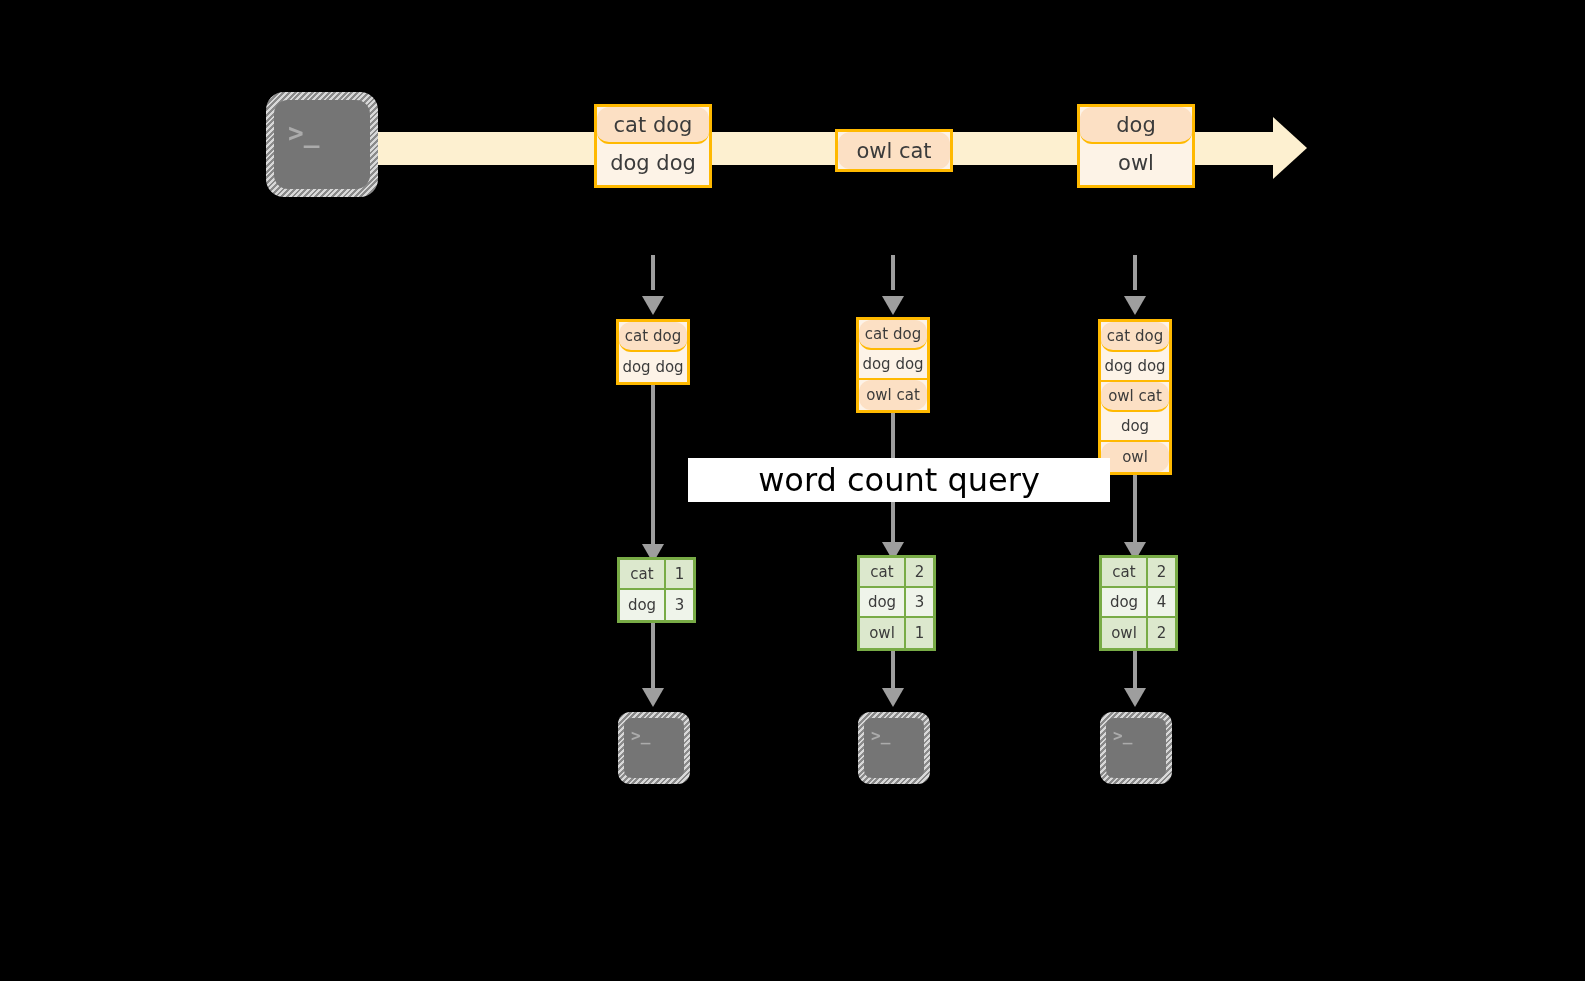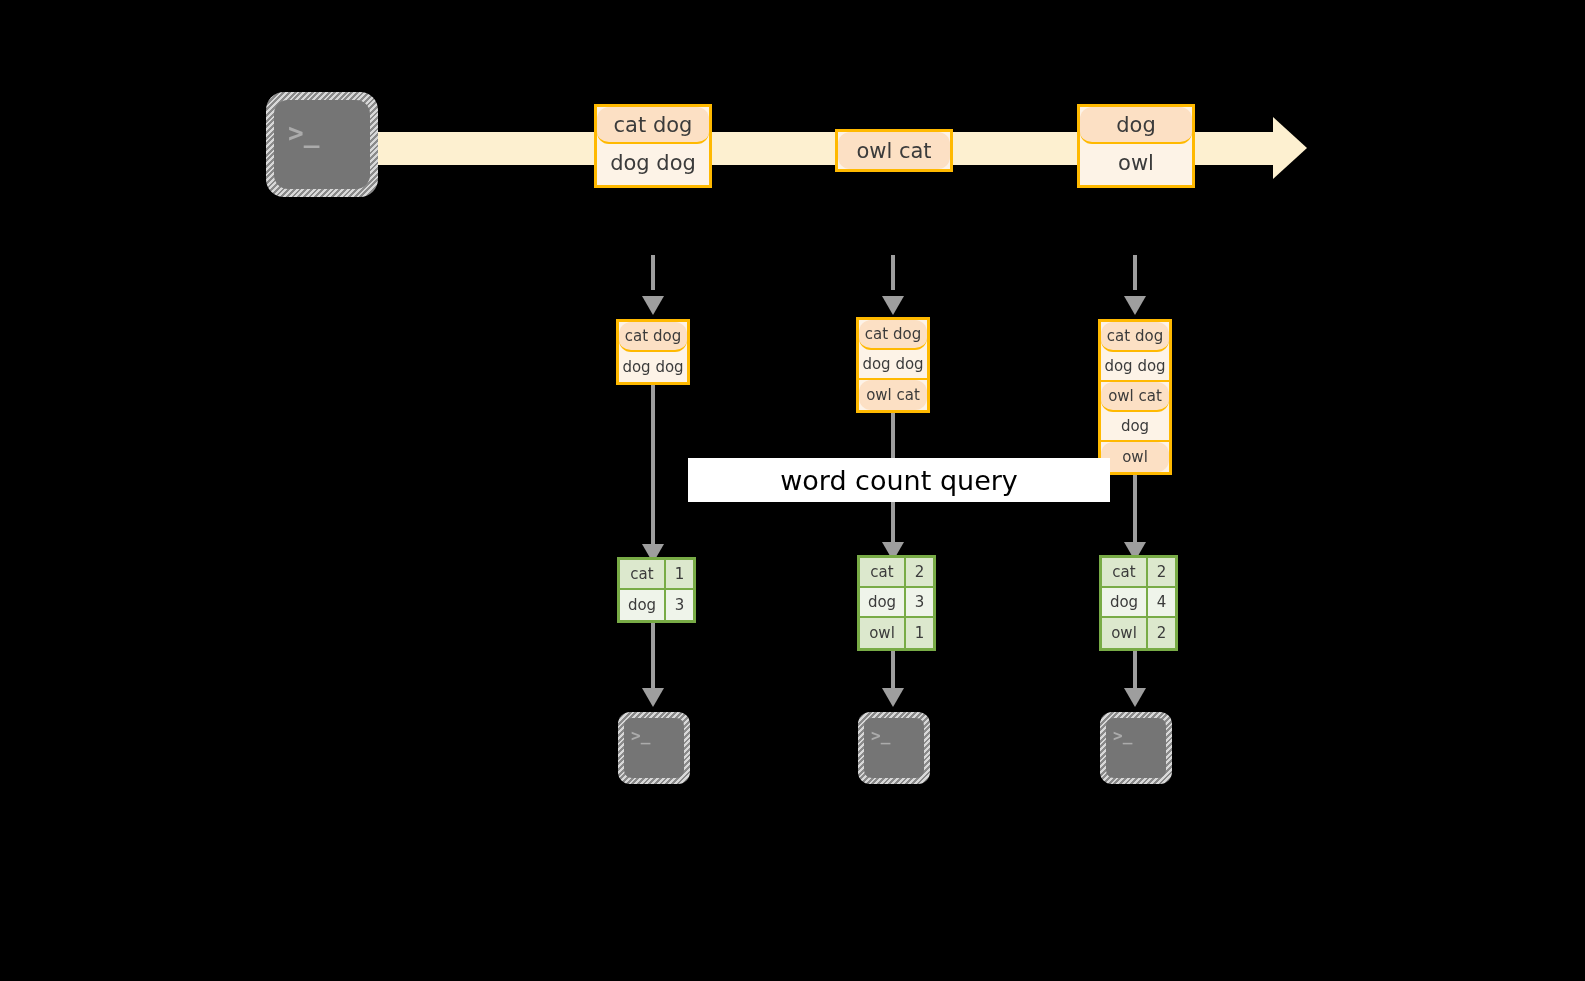--- a/index.html
+++ b/index.html
@@ -127,21 +127,21 @@
   }
 
   
   .query-label {
     position: absolute;
     background: #FFFFFF;
     color: #000000;
     display: flex;
     align-items: center;
     justify-content: center;
-    font-size: 27px;
+    font-size: 32px;
     white-space: nowrap;
     z-index: 5;
   }
 </style>
 </head>
 <body>
 
 <div id="canvas">
 
   <div class="stream-shaft" style="left:368px; top:132px; width:912px; height:33px;"></div>

